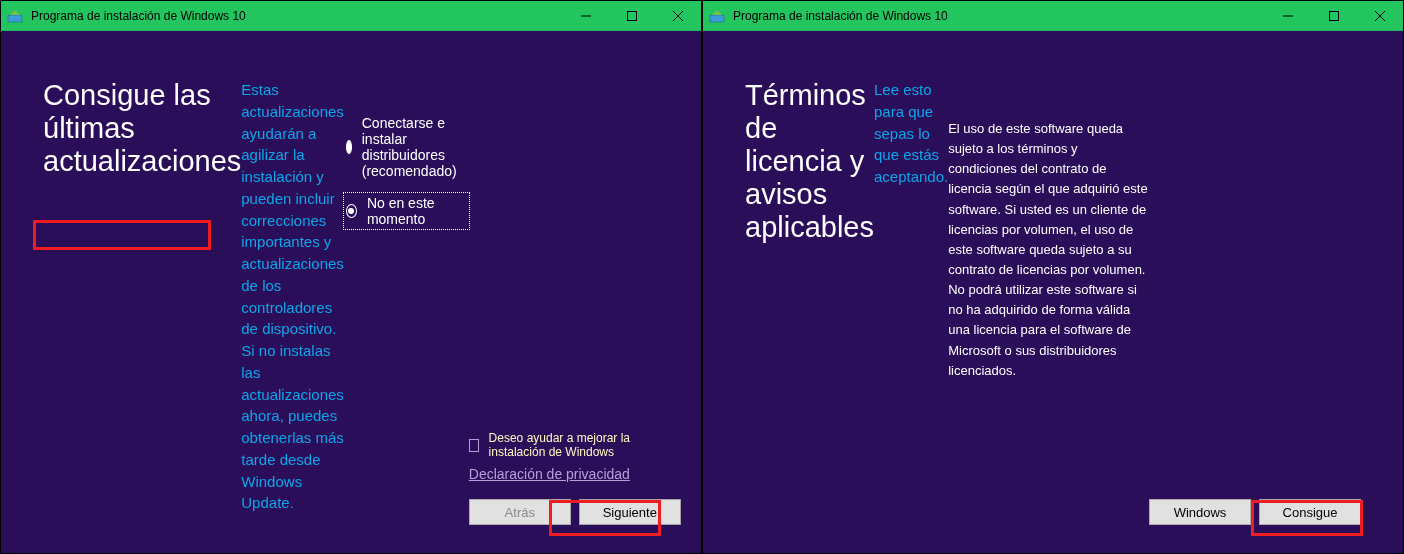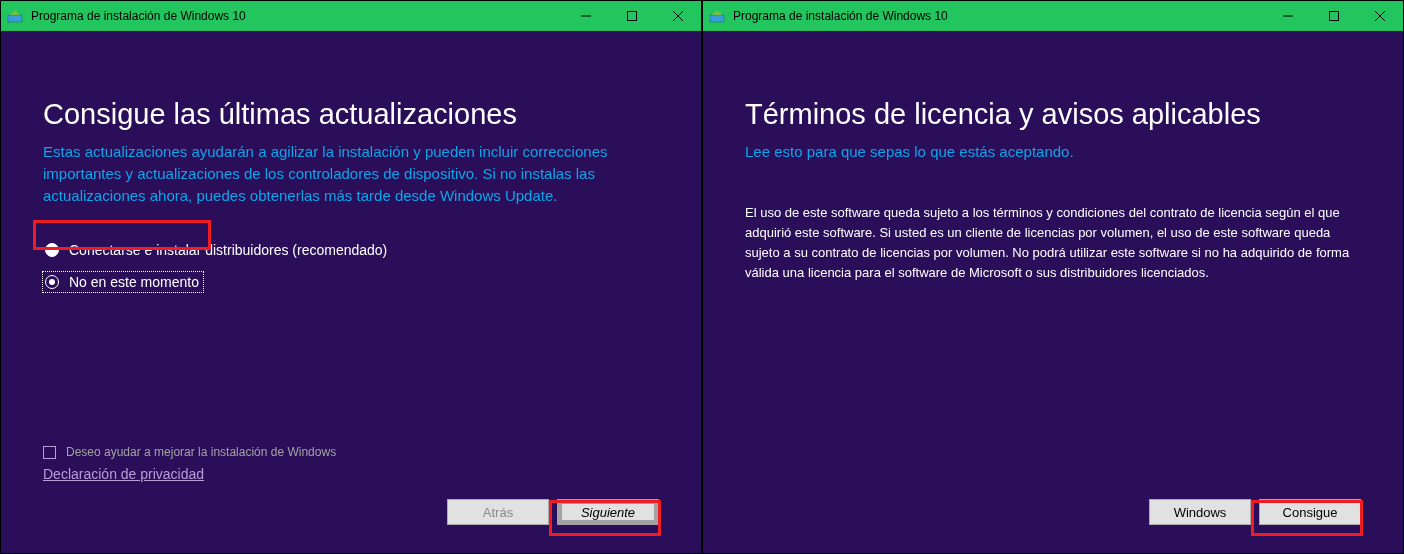--- a/index.html
+++ b/index.html
@@ -37,24 +37,24 @@
   .tc-btn {
     width: 46px;
     display: flex; align-items: center; justify-content: center;
     font-size: 14px; color: #000;
   }
   .tc-btn svg { display:block; }
   .client {
     flex: 1;
     background: #2b0e5a;
     color: #ffffff;
-    padding: 67px 42px 24px 42px;
+    padding: 48px 42px 24px 42px;
     position: relative;
     display:flex;
-    flex-direction:column;
+    flex-direction:row;
   }
   .page-title {
     font-size: 29px;
     font-weight: 400;
     margin-bottom: 10px;
   }
   .page-sub {
     font-size: 15px;
     color: #0ea5e9;
     line-height: 1.45;
@@ -86,21 +86,21 @@
     line-height: 1.55;
     max-width: 620px;
   }
   .footer-area {
     margin-top:auto;
     padding-bottom: 4px;
   }
   .help-row {
     display:flex; align-items:center;
     font-size: 12px;
-    color: #a3a3a3;
+    color: #fef9c3;
     margin-bottom: 6px;
   }
   .help-check {
     width:13px;height:13px;border:1px solid #b69fd6;
     margin-right:10px;
   }
   .link { color:#b69fd6; text-decoration: underline; font-size:14px; display:inline-block; }
   .button-row {
     display:flex;
     justify-content:flex-end;
@@ -110,21 +110,21 @@
   .btn {
     width: 102px;
     height: 26px;
     background: #e1e1e1;
     border: 1px solid #adadad;
     font-size: 13px;
     color:#000;
     display:flex;align-items:center;justify-content:center;
   }
   .btn.disabled { color:#8a8a8a; }
-  .btn.primary { border:5px solid #a3a3a3;font-style:italic; }
+  .btn.primary { border:1px solid #a3a3a3; }
   .highlight-red {
     position:absolute;
     border: 3px solid #ef1c24;
     pointer-events:none;
   }
 </style>
 </head>
 <body>
 
 <div class="window">

